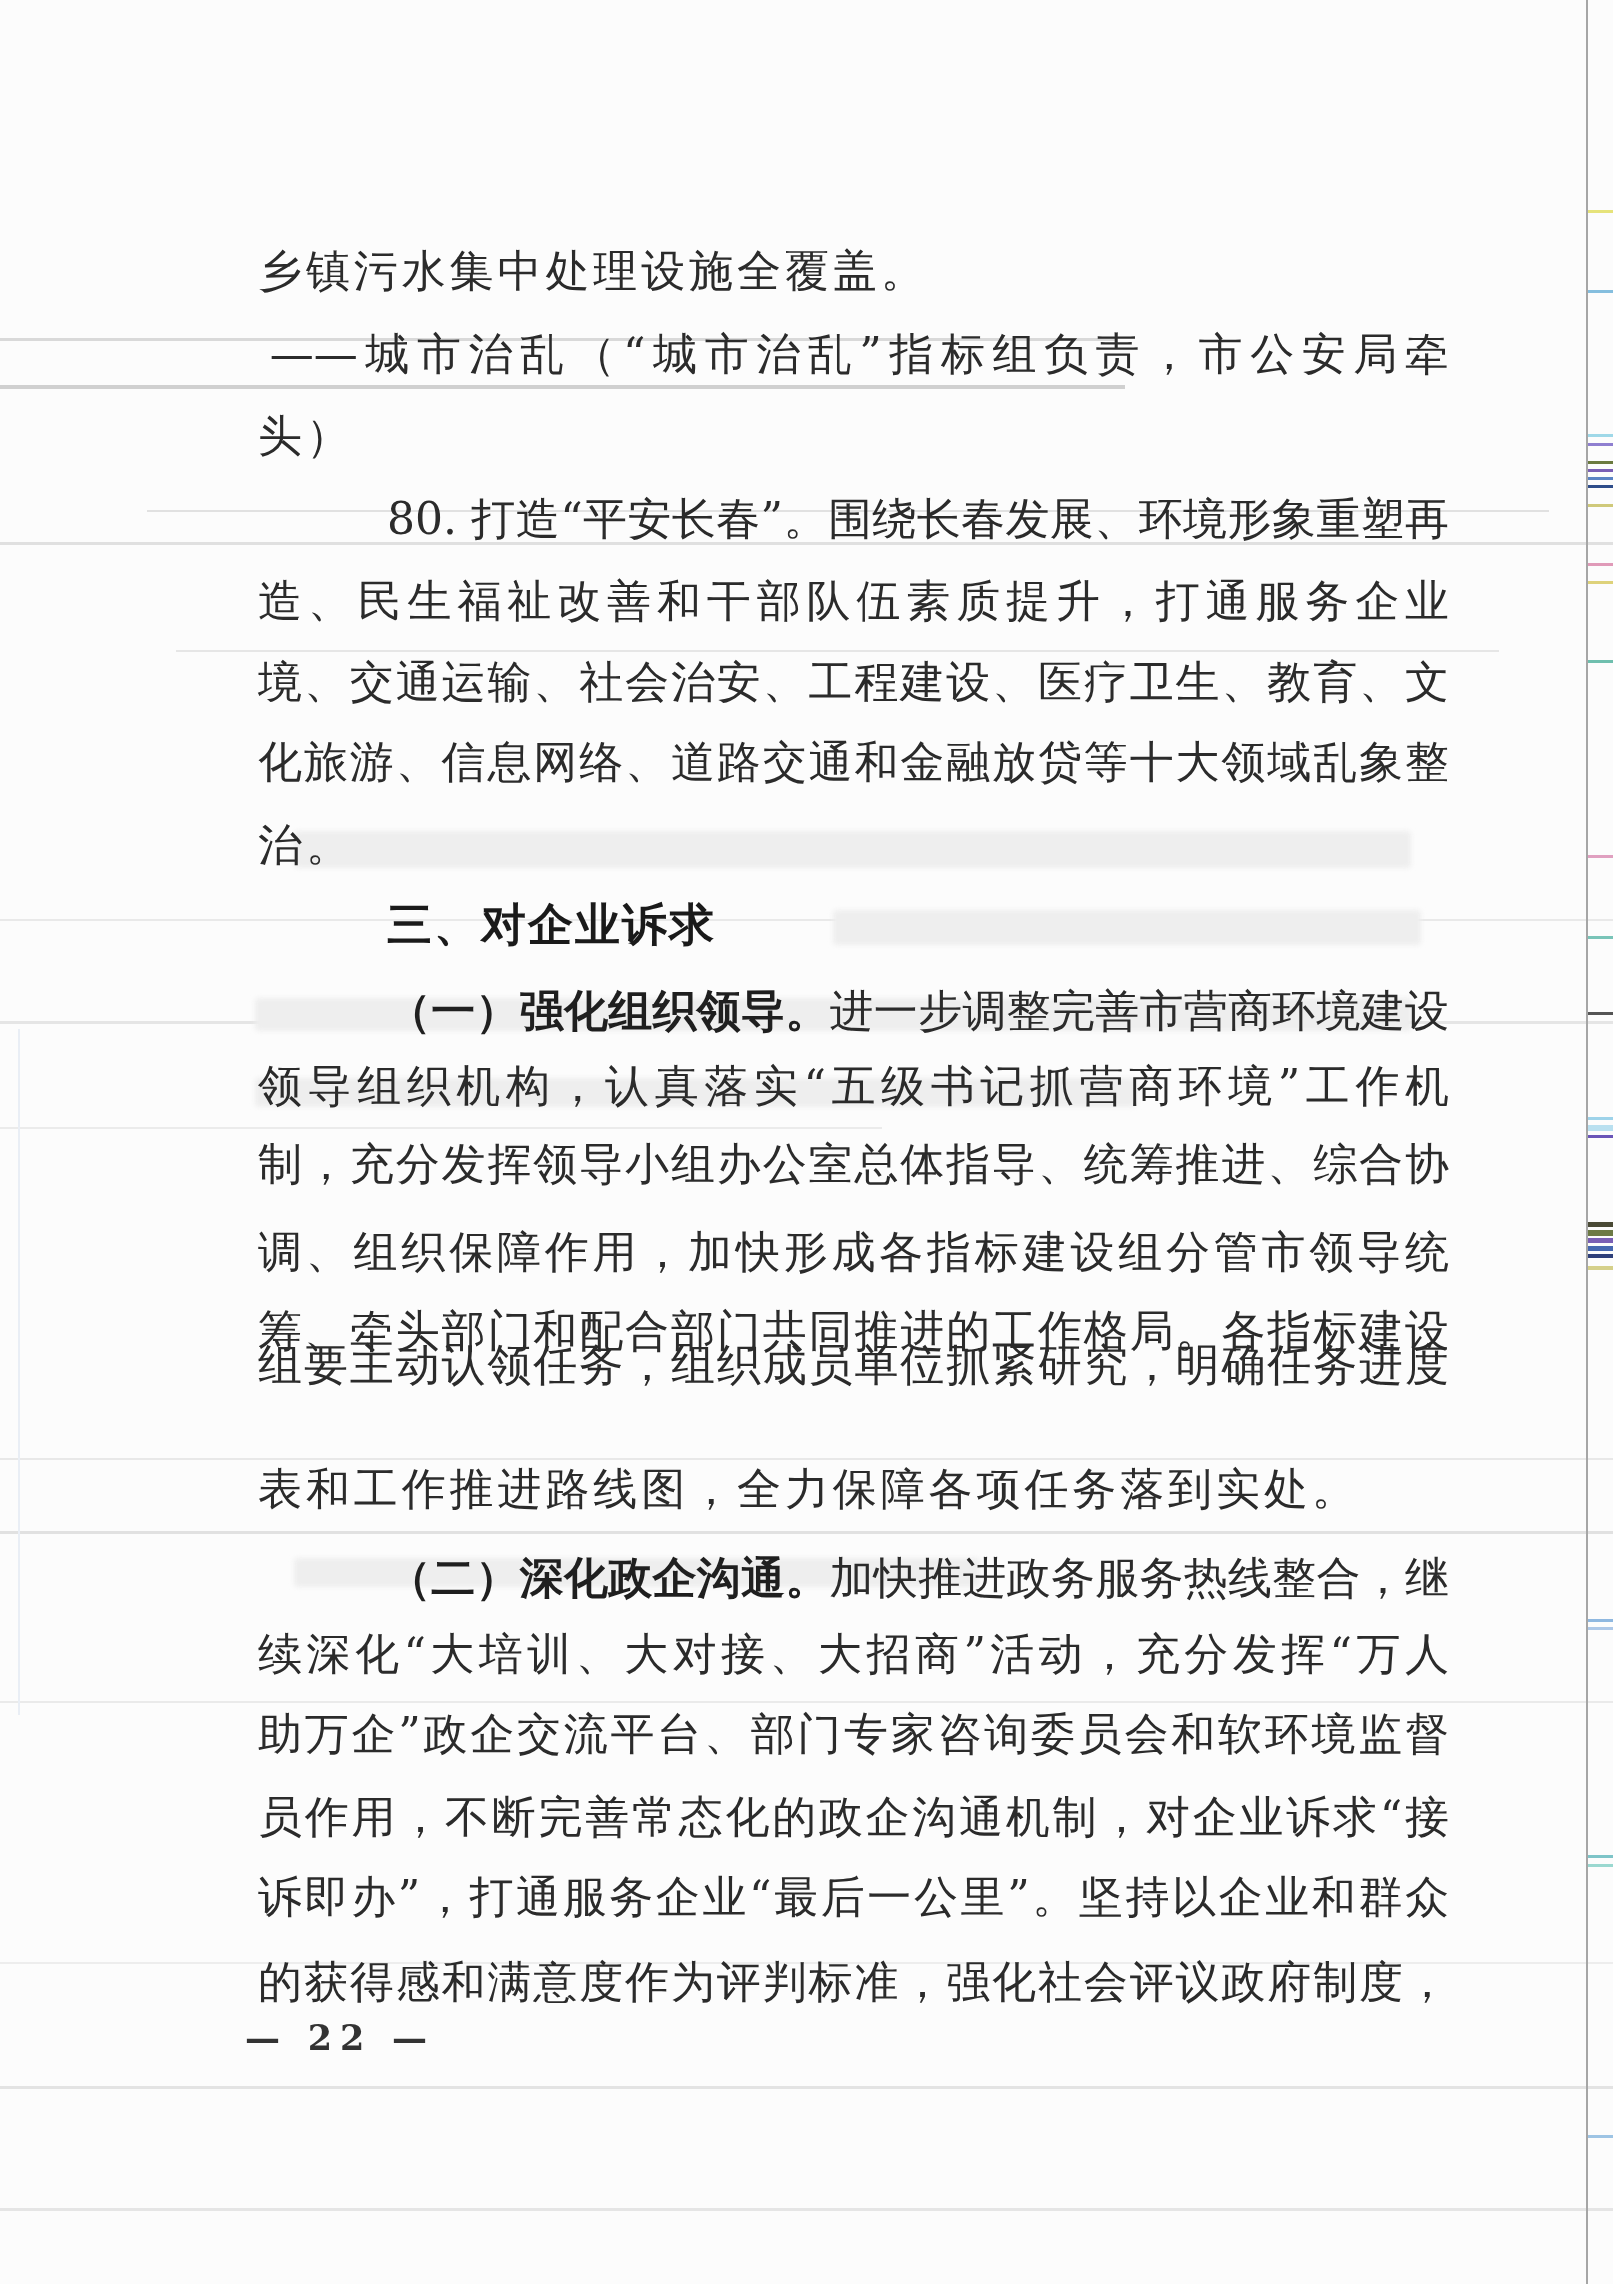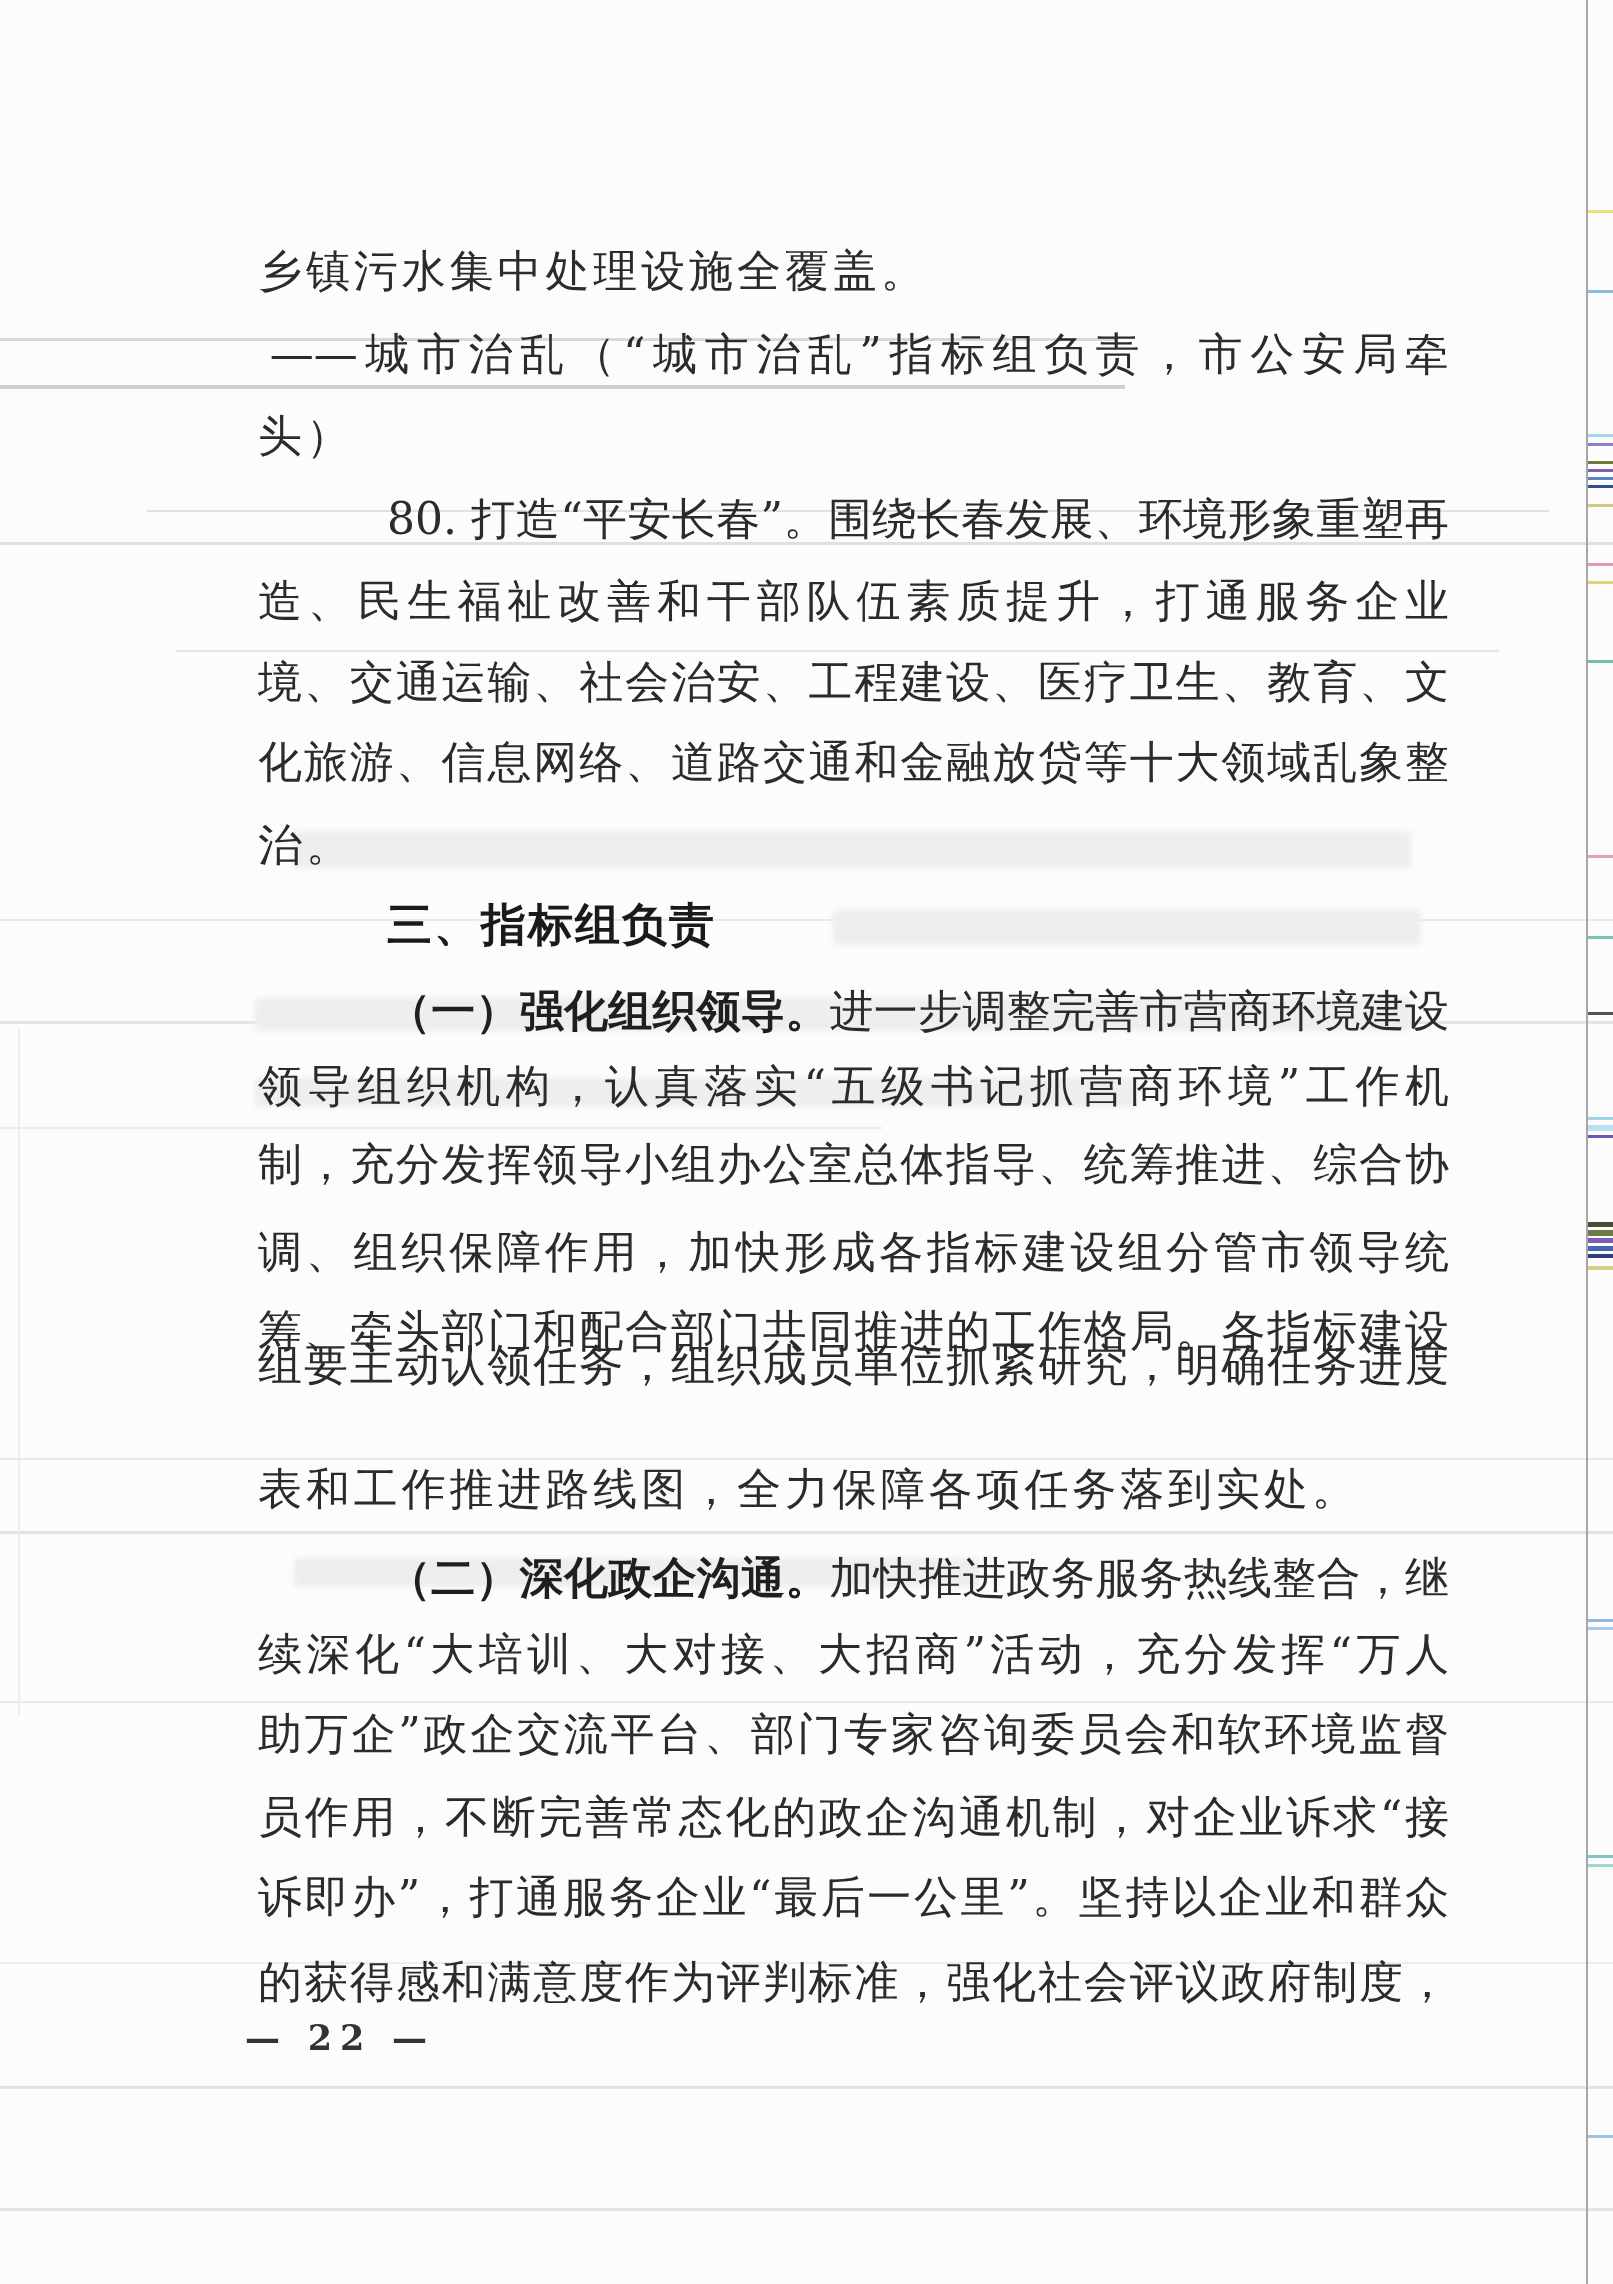--- a/index.html
+++ b/index.html
@@ -137,21 +137,21 @@
     <div class="line full indent" style="top:490px"><span>80. 打造“平安长春”。围绕长春发展、环境形象重塑再</span></div>
 
     <div class="line full" style="top:572px"><span>造、民生福祉改善和干部队伍素质提升，打通服务企业</span></div>
 
     <div class="line full" style="top:653px"><span>境、交通运输、社会治安、工程建设、医疗卫生、教育、文</span></div>
 
     <div class="line full" style="top:733px"><span>化旅游、信息网络、道路交通和金融放贷等十大领域乱象整</span></div>
 
     <div class="line" style="top:816px"><span>治。</span></div>
 
-    <div class="line" style="top:896px"><span class="heading">三、指标组负责</span></div>
+    <div class="line" style="top:896px"><span class="heading">三、对企业诉求</span></div>
 
     <div class="line full indent" style="top:982px"><span class="lead">（一）强化组织领导。</span><span>进一步调整完善市营商环境建设</span></div>
 
     <div class="line full" style="top:1057px"><span>领导组织机构，认真落实“五级书记抓营商环境”工作机</span></div>
 
     <div class="line full" style="top:1135px"><span>制，充分发挥领导小组办公室总体指导、统筹推进、综合协</span></div>
 
     <div class="line full" style="top:1223px"><span>调、组织保障作用，加快形成各指标建设组分管市领导统</span></div>
 
     <div class="line full" style="top:1302px"><span>筹、牵头部门和配合部门共同推进的工作格局。各指标建设</span></div>

